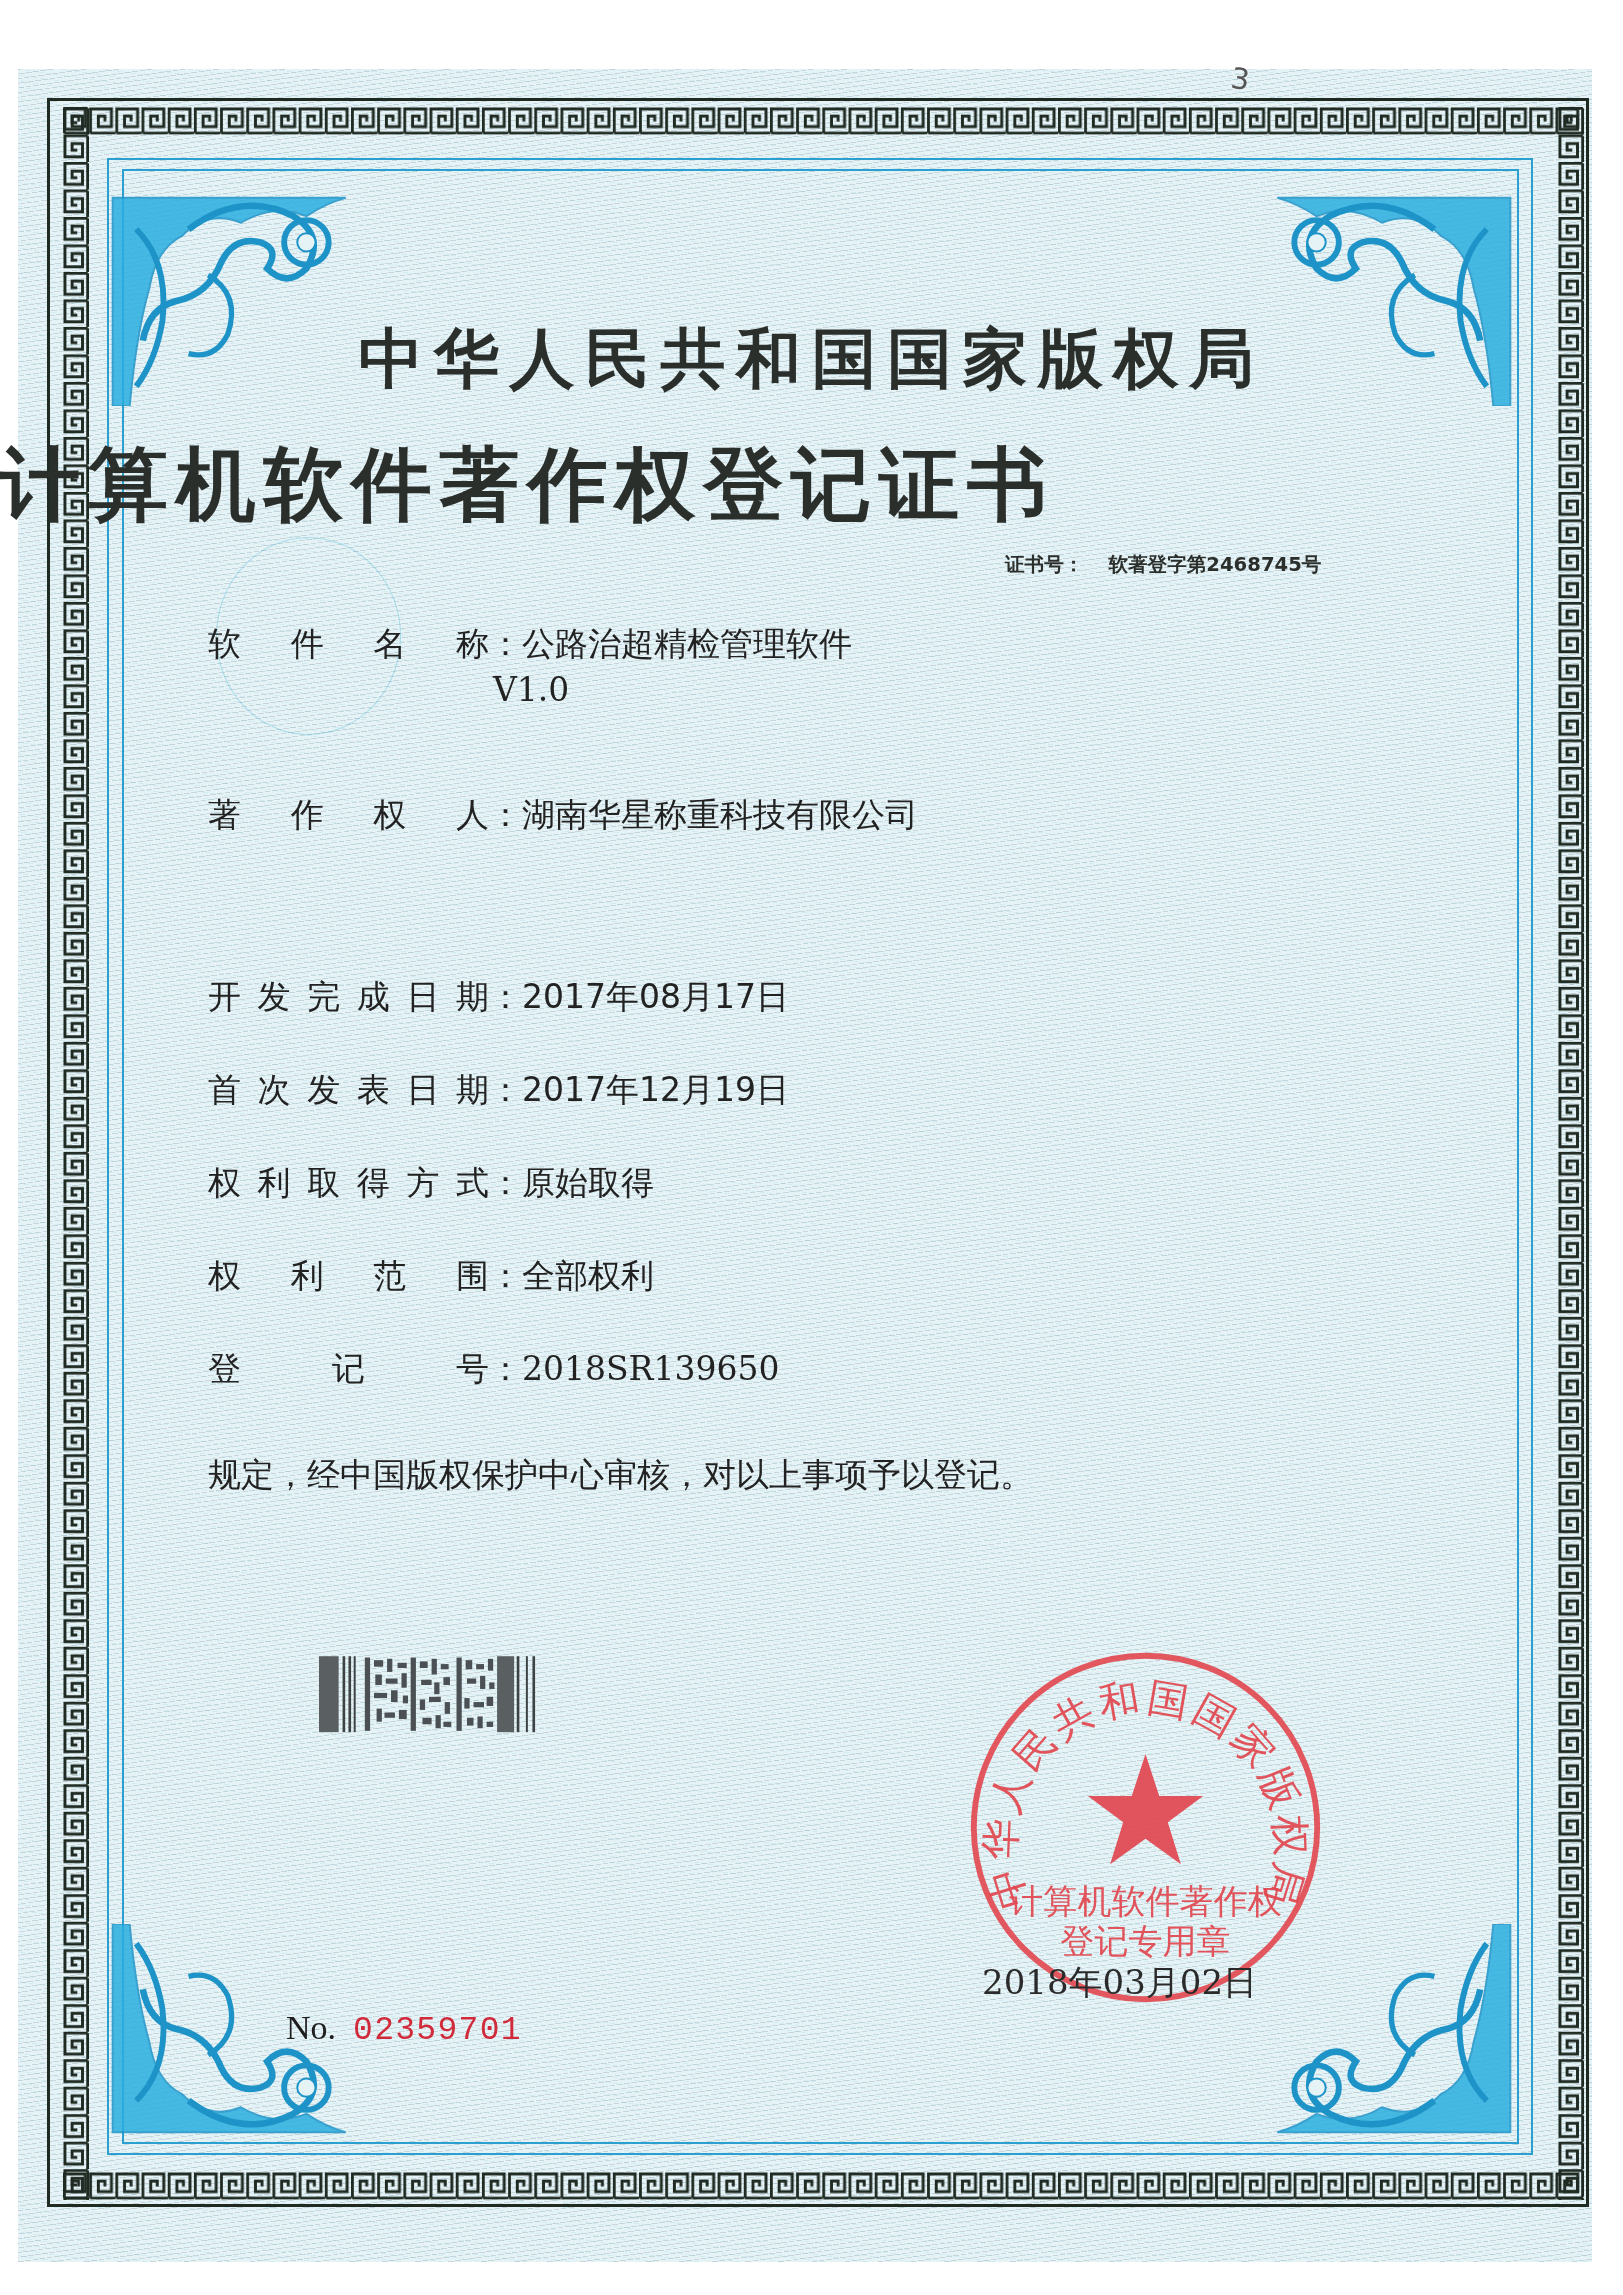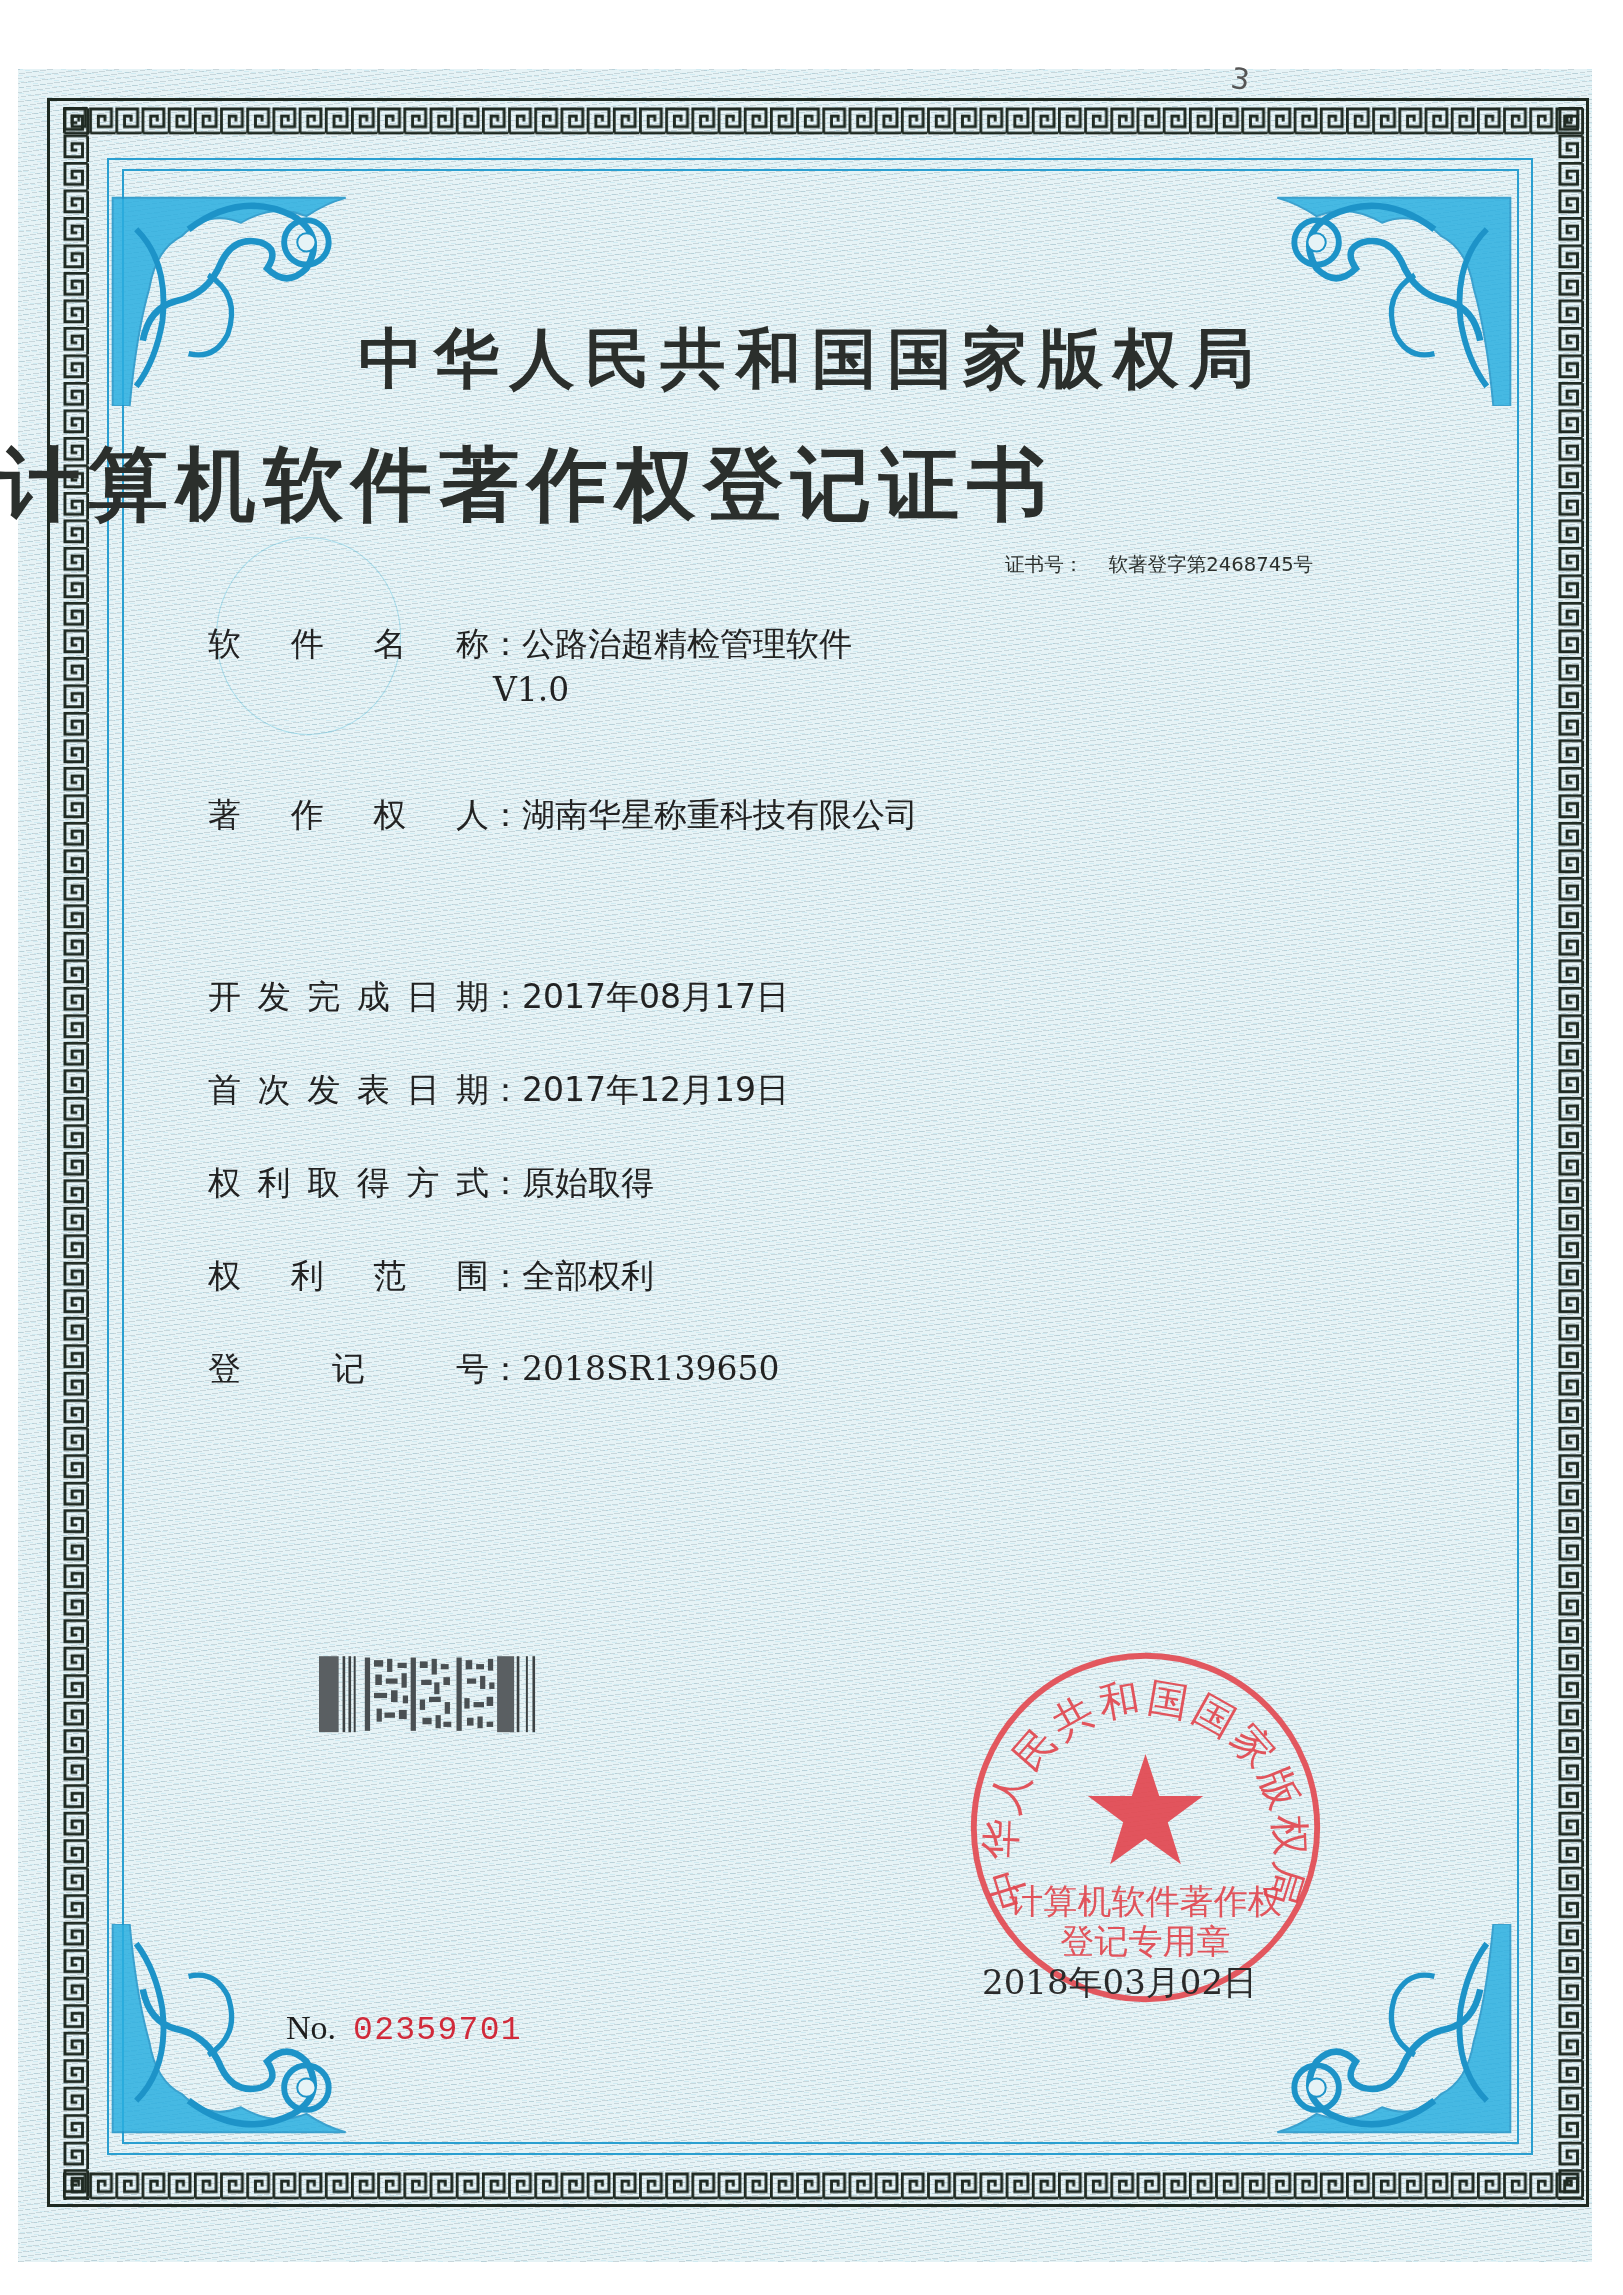--- a/index.html
+++ b/index.html
@@ -40,21 +40,21 @@
   .handnote { position: absolute; left: 1231px; top: 62px; font-family: "DejaVu Sans", sans-serif;
     font-size: 29px; color: #555; transform: rotate(8deg); }
 
   .title1 { position: absolute; left: 0; width: 1623px; top: 315px; text-align: center;
     font-family: "DejaVu Serif", serif; font-size: 65px; font-weight: bold; color: #2b2f2c;
     letter-spacing: 10.5px; }
   .title2 { position: absolute; left: 0; width: 1623px; top: 432px; text-align: left;
     font-family: "DejaVu Serif", serif; font-size: 80px; font-weight: bold; color: #2b2f2c;
     letter-spacing: 7.9px; }
   .cert-no { position: absolute; left: 1005px; top: 551px; font-family: "DejaVu Sans", sans-serif;
-    font-size: 19.6px; color: #2b2f2c; font-weight: normal; }
+    font-size: 19.6px; color: #2b2f2c; font-weight: bold; }
   .cert-no .sp { display: inline-block; width: 25px; }
 
   .field { position: absolute; left: 208px; font-size: 33px; color: #222; font-family: "DejaVu Sans", sans-serif; }
   .field .label { display: inline-block; width: 281px; text-align: justify; text-align-last: justify; }
   .field .colon { display: inline-block; width: 33px; }
   .field .value { display: inline-block; }
   .field .sub { display: block; margin-left: 285px; margin-top: 2.6px; font-family: "DejaVu Serif", serif; }
 
   .body-text { position: absolute; left: 208px; width: 1244px; font-size: 33px; color: #222;
     font-family: "DejaVu Sans", sans-serif; line-height: 110px; }
@@ -189,20 +189,21 @@
   <span class="label">权利取得方式</span><span class="colon">：</span><span class="value">原始取得</span>
 </div>
 <div class="field" style="top:1254px;">
   <span class="label">权利范围</span><span class="colon">：</span><span class="value">全部权利</span>
 </div>
 <div class="field" style="top:1347px;">
   <span class="label">登记号</span><span class="colon">：</span><span class="value" style="font-family:'DejaVu Serif',serif;">2018SR139650</span>
 </div>
 
 <div class="body-text" style="top:1420px;">
+  <div><span>规定，经中国版权保护中心审核，对以上事项予以登记。</span></div>
 </div>
 
 <div class="barcode">
   <svg viewBox="0 0 336 120">
     <rect x="0" y="0" width="30" height="116" fill="#5a5f62"></rect>
     <rect x="36" y="0" width="4" height="116" fill="#3d4244"></rect>
     <rect x="45" y="0" width="4" height="116" fill="#3d4244"></rect>
     <rect x="53" y="0" width="3" height="116" fill="#3d4244"></rect>
     <g fill="#4a5053">
       <rect x="70" y="2" width="8" height="112"></rect>

